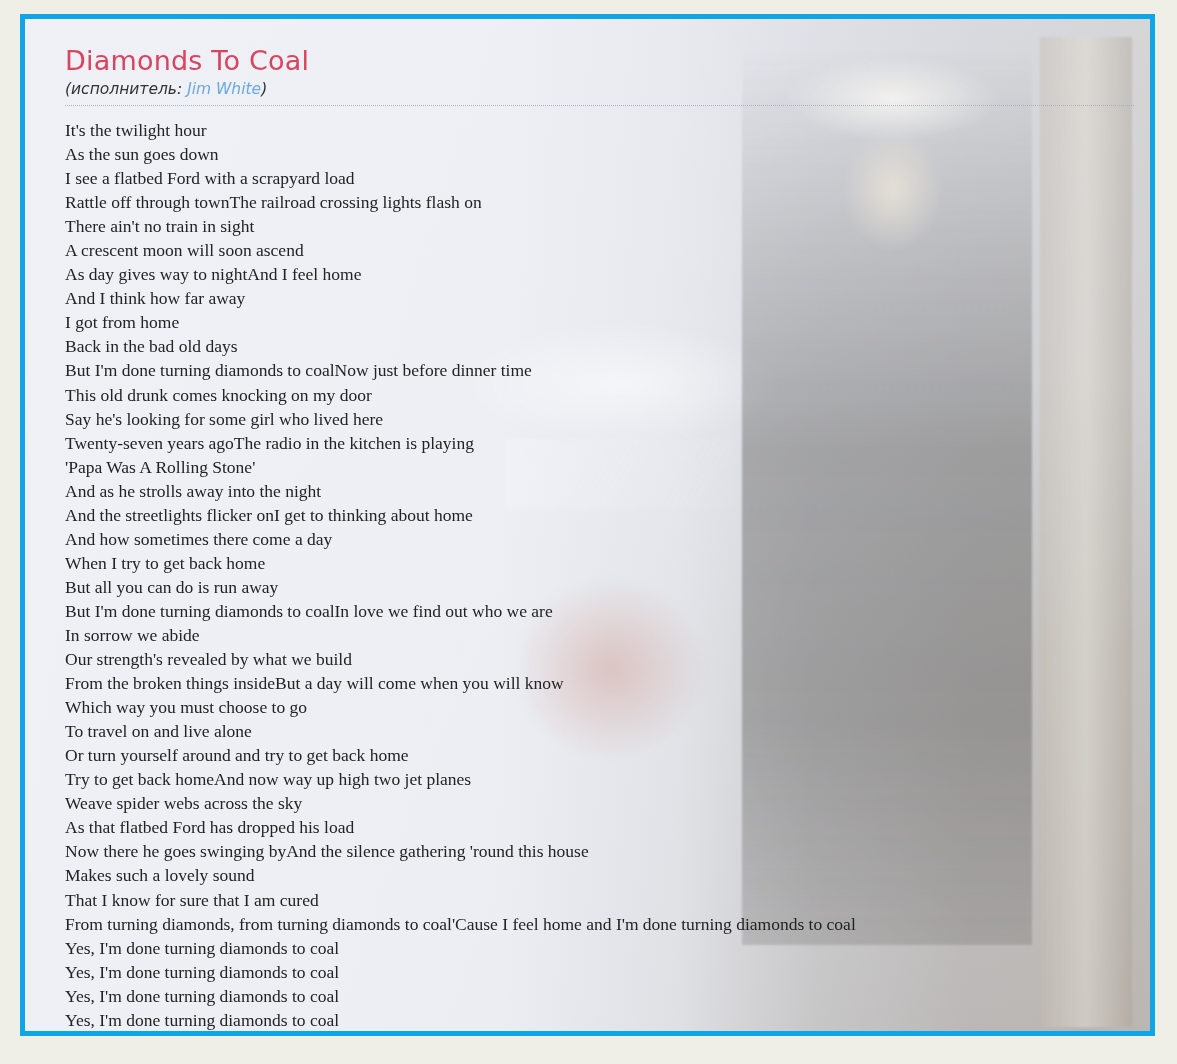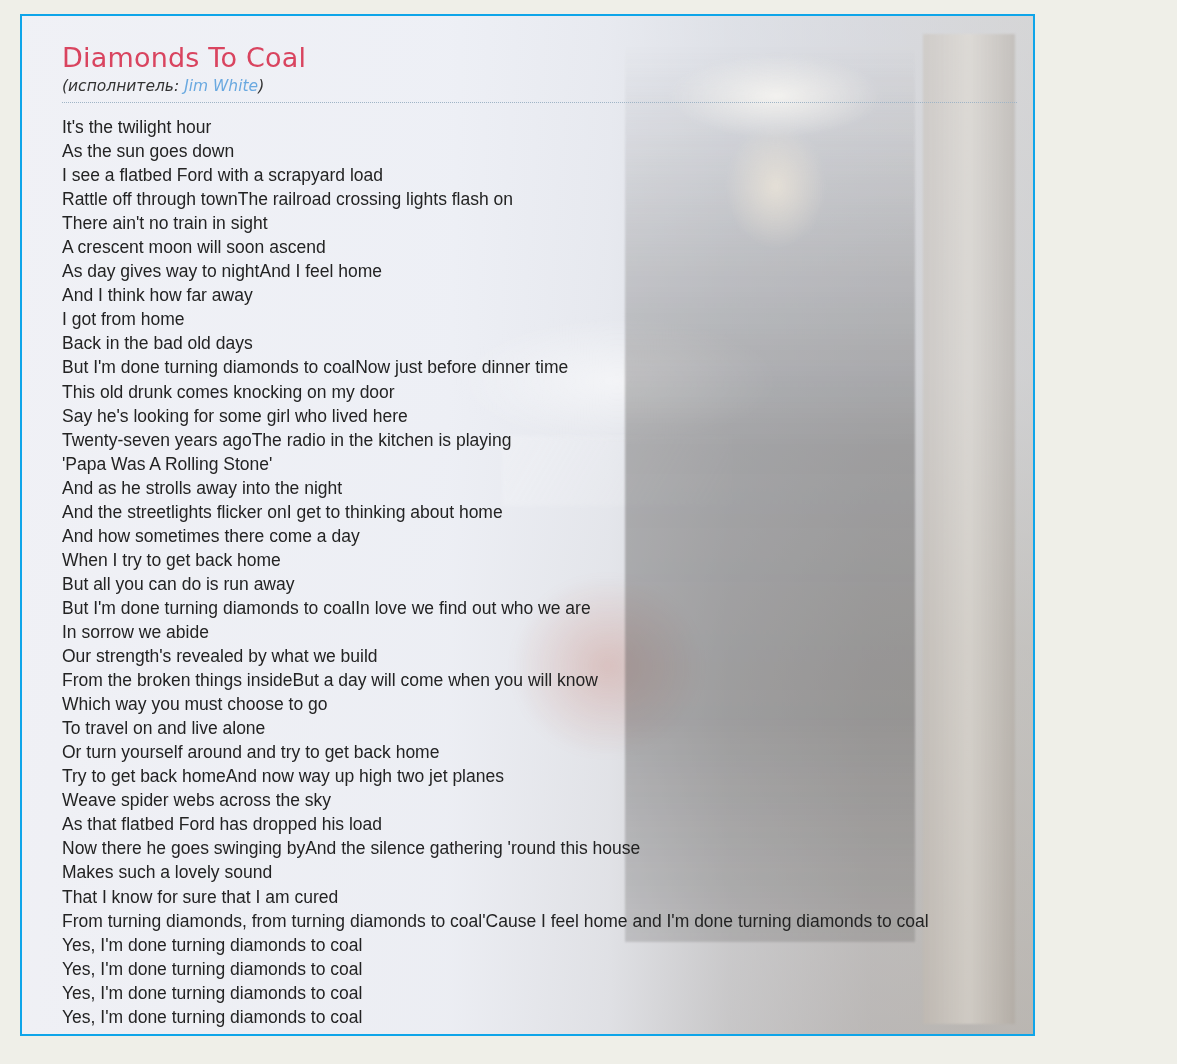--- a/index.html
+++ b/index.html
@@ -11,23 +11,23 @@
     height: 1064px;
     background: #efefe8;
     font-family: "DejaVu Sans", "Liberation Sans", sans-serif;
     overflow: hidden;
   }
 
   .page-frame {
     position: absolute;
     left: 20px;
     top: 14px;
-    width: 1015px;
+    width: 1135px;
     height: 1022px;
-    border: 2px solid #0ea5e9;
+    border: 5px solid #0ea5e9;
     background: #f3f4f6;
     box-sizing: border-box;
     overflow: hidden;
   }
 
   
   .photo-bg {
     position: absolute;
     inset: 0;
     background:
@@ -118,21 +118,21 @@
     border-top: 1px dotted #9fb4c6;
     height: 0;
   }
 
   .lyrics {
     margin: 0 0 0 18px;
     font-size: 17.5px;
     line-height: 24.05px;
     color: #232323;
     white-space: pre;
-    font-family: Liberation Sans, sans-serif;
+    font-family: Liberation Serif, serif;
   }
 </style>
 </head>
 <body>
 
 <div class="page-frame">
   <div class="photo-bg">
     <div class="photo-glow"></div>
     <div class="photo-sign"></div>
     <div class="photo-red"></div>

